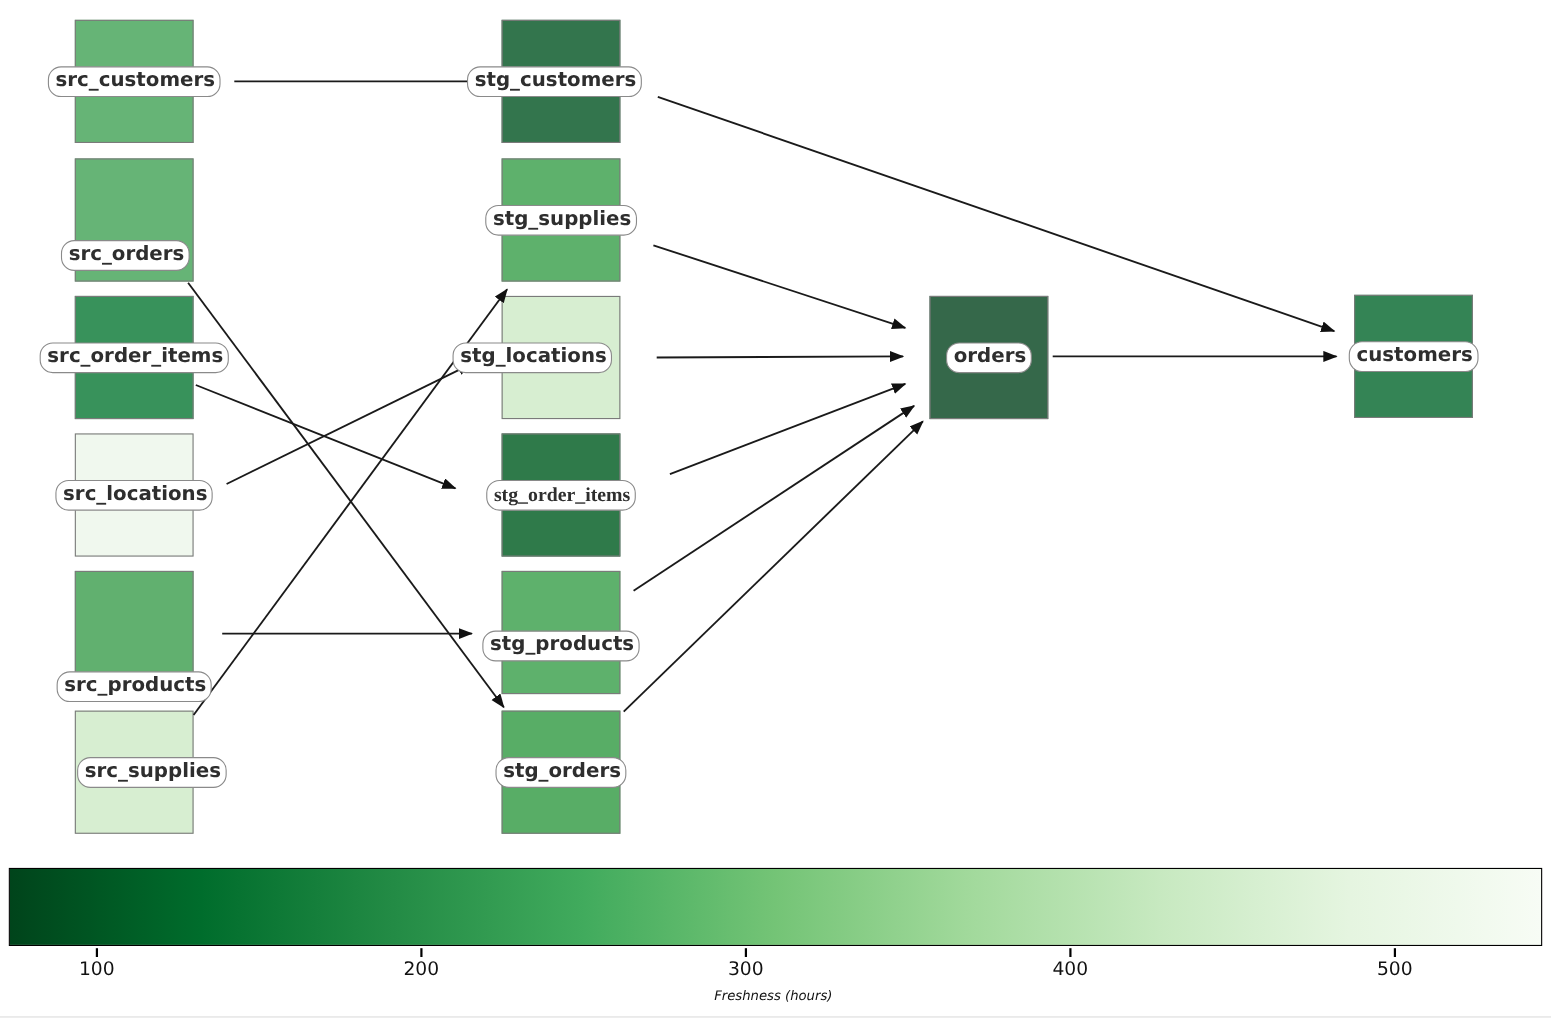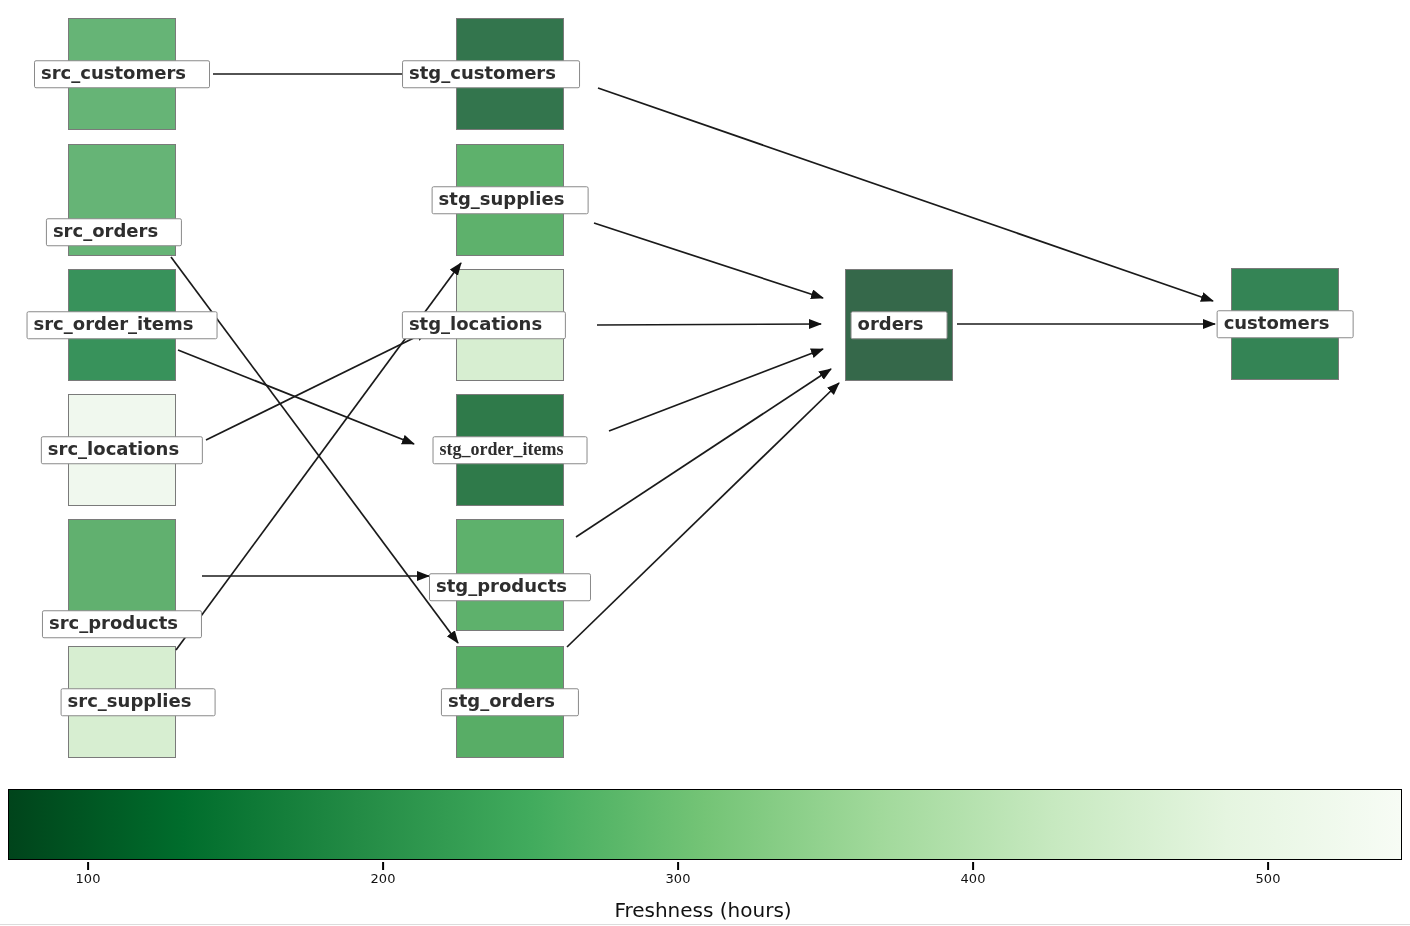--- a/index.html
+++ b/index.html
@@ -9,37 +9,37 @@
   }
   .node-box{
     position:absolute;box-sizing:border-box;
     border:1.6px solid #7a7a7a;
   }
   #edges-layer{position:absolute;left:0;top:0;z-index:2;}
   #nodes-layer{position:absolute;left:0;top:0;z-index:1;}
   #labels-layer{position:absolute;left:0;top:0;z-index:3;}
   .node-label{
     position:absolute;transform:translate(-50%,-50%);
-    background:#ffffff;border:1.5px solid #8a8a8a;border-radius:2px;
-    padding:1px 23px 2px 6px;white-space:nowrap;
+    background:#ffffff;border:1.5px solid #8a8a8a;border-radius:12px;
+    padding:1px 4px 2px 6px;white-space:nowrap;
     font-weight:bold;font-size:18px;color:#2e2e2e;line-height:1.25;
   }
   #colorbar-bar{
     position:absolute;box-sizing:border-box;border:1.8px solid #000000;
   }
   .cb-tick{
     position:absolute;width:1.8px;height:8px;background:#000000;transform:translateX(-50%);
   }
   .cb-tick-label{
     position:absolute;transform:translateX(-50%);
-    font-size:13px;color:#111111;
+    font-size:17px;color:#111111;
   }
   #colorbar-label{
     position:absolute;transform:translateX(-50%);
-    font-size:20px;color:#111111;
+    font-size:12px;color:#111111;font-style:italic;
   }
   #bottom-rule{
     position:absolute;left:0;width:1410px;height:1px;background:#dcdcdc;
   }
 </style>
 </head>
 <body>
 
 <div id="canvas">
   <div id="nodes-layer">
@@ -80,21 +80,21 @@
         <line x1="957" y1="324" x2="1215" y2="324" stroke="#1a1a1a" stroke-width="1.7" marker-end="url(#arrowhead)"></line>
       </g>
   </svg>
   <div id="labels-layer">
       <div class="node-label" style="left: 122px; top: 74px;">src_customers</div>
       <div class="node-label" style="left: 114px; top: 200px; margin-top: 32px;">src_orders</div>
       <div class="node-label" style="left: 122px; top: 325px;">src_order_items</div>
       <div class="node-label" style="left: 122px; top: 450px;">src_locations</div>
       <div class="node-label" style="left: 122px; top: 592px; margin-top: 32px;">src_products</div>
       <div class="node-label" style="left: 138px; top: 702px;">src_supplies</div>
-      <div class="node-label" style="left: 491px; top: 74px;">stg_customers</div>
+      <div class="node-label" style="left: 504px; top: 74px;">stg_customers</div>
       <div class="node-label" style="left: 510px; top: 200px;">stg_supplies</div>
       <div class="node-label" style="left: 484px; top: 325px;">stg_locations</div>
       <div class="node-label" style="left: 510px; top: 450px; font-family: Liberation Serif, serif;">stg_order_items</div>
       <div class="node-label" style="left: 510px; top: 575px; margin-top: 12px;">stg_products</div>
       <div class="node-label" style="left: 510px; top: 702px;">stg_orders</div>
       <div class="node-label" style="left: 899px; top: 325px;">orders</div>
       <div class="node-label" style="left: 1285px; top: 324px;">customers</div>
     </div>
 
   <div id="colorbar">

